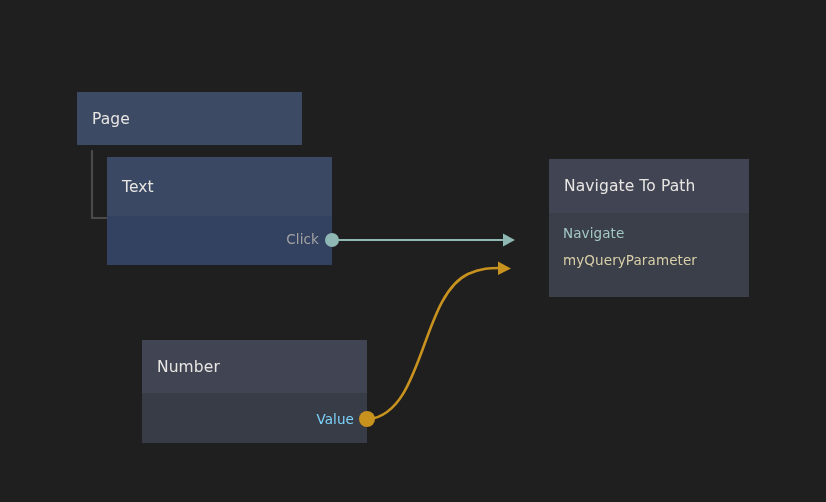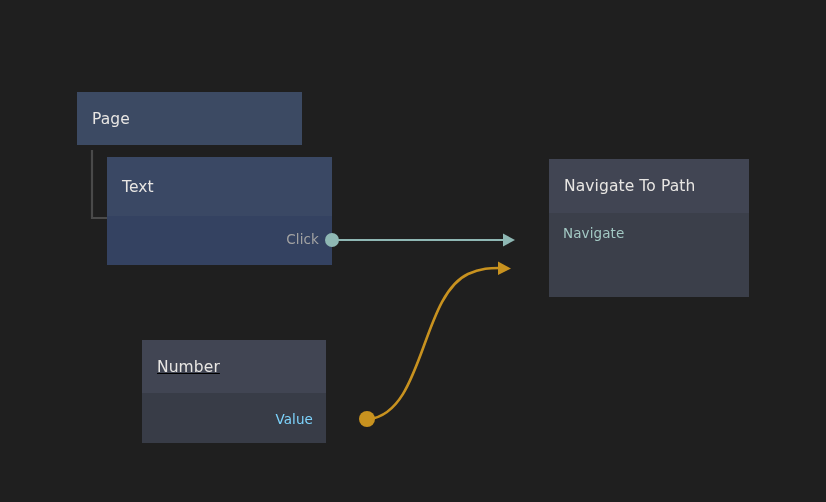--- a/index.html
+++ b/index.html
@@ -107,21 +107,21 @@
   #node-navigate .node-body {
     height: 84px;
     background: #3b3f4a;
   }
   #node-navigate .port-row.r0 { top: 10px; }
   #node-navigate .port-row.r1 { top: 37px; }
 
   
   #node-number {
     left: 142px; top: 340px;
-    width: 184px; height: 103px; text-decoration: underline;
+    width: 225px; height: 103px;
   }
   #node-number .node-header {
     height: 53px;
     background: #414553;
   }
   #node-number .node-body {
     height: 50px;
     background: #383c47;
   }
   #node-number .port-row { top: 16px; }
@@ -169,20 +169,23 @@
   <div class="port-dot" style="left:325px; top:233px; width:14px; height:14px; background:#8fb8b4;"></div>
 
   <div class="node" id="node-navigate">
     <div class="node-header">
       <span class="node-title">Navigate To Path</span>
     </div>
     <div class="node-body">
       <div class="port-row in r0">
         <span class="port-label" style="color:#a3c9c4;">Navigate</span>
       </div>
+      <div class="port-row in r1">
+        <span class="port-label" style="color:#d8cfa8;">myQueryParameter</span>
+      </div>
     </div>
   </div>
 
   <div class="node" id="node-number">
     <div class="node-header">
       <span class="node-title">Number</span>
     </div>
     <div class="node-body">
       <div class="port-row out">
         <span class="port-label">Value</span>

